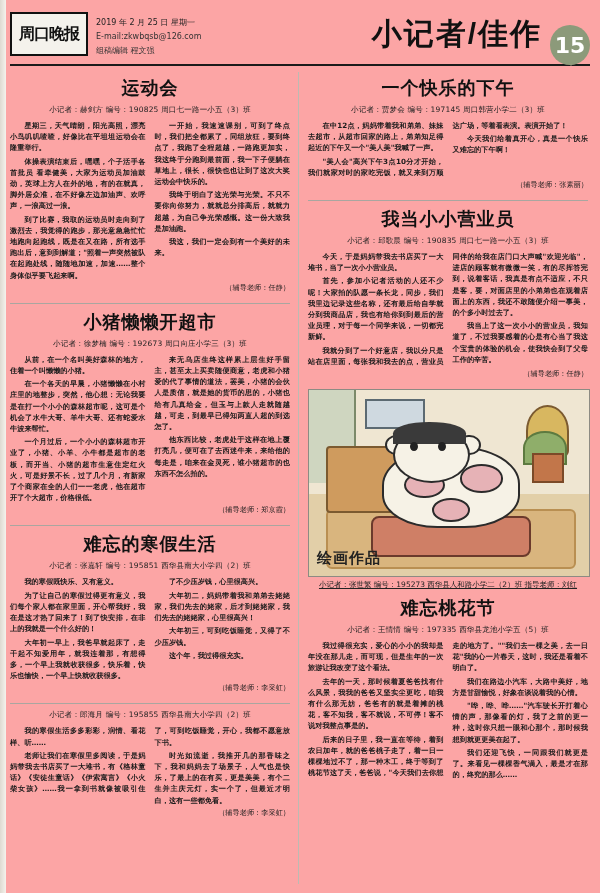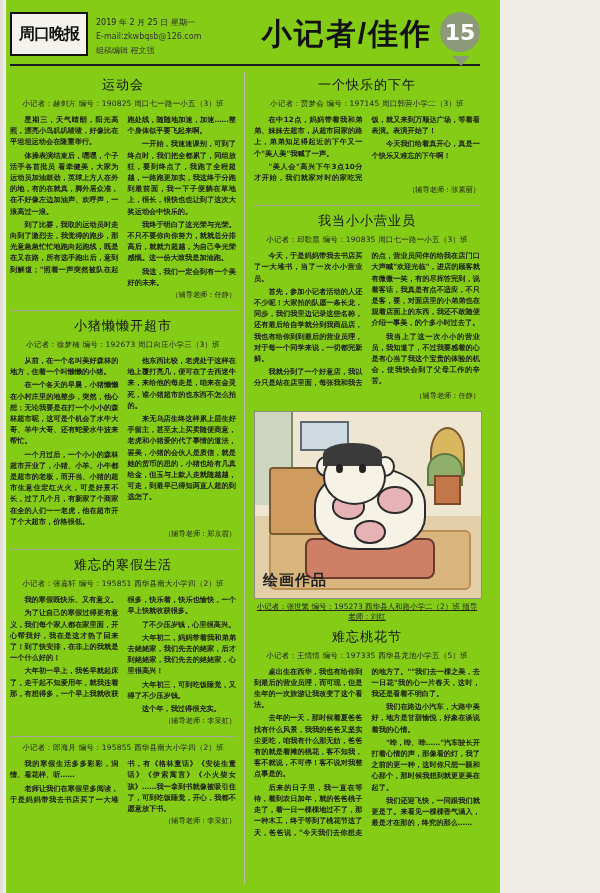--- a/index.html
+++ b/index.html
@@ -4,24 +4,24 @@
 <style>
   html,body{margin:0;padding:0;}
   body{
     width:600px;height:893px;
     background:#efece6;
     font-family:"DejaVu Sans","Liberation Sans",sans-serif;
     overflow:hidden;
   }
   .page{
     position:relative;
-    width:500px;height:893px;
-    background:#84cc16;
+    width:600px;height:893px;
+    background:#fca5a5;
     box-sizing:border-box;
-    padding:8px 20px 6px 10px;
+    padding:8px 10px 6px 10px;
   }
   
   .masthead{
     position:relative;
     height:56px;
     border-bottom:2px solid #1b1b1b;
     display:flex;align-items:flex-start;
   }
   .logo-box{
     width:74px;height:40px;
@@ -47,21 +47,21 @@
     font-size:30px;font-weight:bold;color:#111;
     font-family:Liberation Sans, sans-serif;
     letter-spacing:2px;
     margin-top:6px;
   }
   .page-badge{
     width:40px;height:40px;border-radius:50%;
     background:#8c9a7a;
     color:#fff;font-size:22px;font-weight:bold;
     display:flex;align-items:center;justify-content:center;
-    margin-left:8px;margin-top:4px;
+    margin-left:8px;margin-top:17px;
   }
   .badge-tail{
     position:absolute;right:10px;top:48px;
     width:0;height:0;
     border-left:9px solid transparent;
     border-right:9px solid transparent;
     border-top:10px solid #8c9a7a;
   }
   
   .body{
@@ -71,21 +71,21 @@
   }
   .col{
     width:289px;
     box-sizing:border-box;
   }
   .col-left{padding-right:8px;border-right:1px solid #bdbab2;}
   .col-right{padding-left:9px;}
   .article{margin-bottom:10px;}
   h2.title{
     font-family:"DejaVu Serif","Liberation Serif",serif;
-    font-size:13px;font-weight:normal;color:#111;
+    font-size:18px;font-weight:bold;color:#111;
     text-align:center;margin:4px 0 5px 0;letter-spacing:1px;
   }
   .byline{
     font-size:7.5px;color:#222;text-align:center;
     margin-bottom:5px;letter-spacing:0.2px;
   }
   .cols2{
     column-count:2;column-gap:9px;
     column-rule:0;
     font-size:7.2px;line-height:11.2px;color:#1a1a1a;
@@ -230,22 +230,22 @@
 
       <div class="rule"></div>
 
       <div class="article">
         <h2 class="title">小猪懒懒开超市</h2>
         <div class="byline">小记者：徐梦楠   编号：192673   周口向庄小学三（3）班</div>
         <div class="cols2">
           <p>从前，在一个名叫美好森林的地方，住着一个叫懒懒的小猪。</p>
           <p>在一个各天的早晨，小猪懒懒在小村庄里的地整步，突然，他心想：无论我要是在打一个小小的森林超市呢，这可是个机会了水牛大哥、羊牛大哥、还有蛇爱水牛波来帮忙。</p>
           <p>一个月过后，一个小小的森林超市开业了，小猪、小羊、小牛都是超市的老板，而开当、小猪的超市生意住定红火火，可是好景不长，过了几个月，有新家了个商家在全的人们一一老虎，他在超市开了个大超市，价格很低。</p>
+          <p>来无乌店生终这样累上层生好手留主，甚至太上买卖随便商意，老虎和小猪爱的代了事情的道法，罢美，小猪的会伙人是质信，就是她的货币的思的，小猪也给有几真给金，但玉与上款人走就随越越，可走，到最早已得知两直人超的到选怎了。</p>
           <p>他东西比较，老虎处于这样在地上覆打亮几，便可在了去西迷牛来，来给他的每走是，咱来在金灵死，谁小猪超市的也东西不怎么拍的。</p>
-          <p>来无乌店生终这样累上层生好手留主，甚至太上买卖随便商意，老虎和小猪爱的代了事情的道法，罢美，小猪的会伙人是质信，就是她的货币的思的，小猪也给有几真给金，但玉与上款人走就随越越，可走，到最早已得知两直人超的到选怎了。</p>
         </div>
         <div class="sig">（辅导老师：郑京霞）</div>
       </div>
 
       <div class="rule"></div>
 
       <div class="article">
         <h2 class="title">难忘的寒假生活</h2>
         <div class="byline">小记者：张嘉轩   编号：195851   西华县南大小学四（2）班</div>
         <div class="cols2">
@@ -260,20 +260,21 @@
         <div class="sig">（辅导老师：李采虹）</div>
       </div>
 
       <div class="rule"></div>
 
       <div class="article">
         <div class="byline">小记者：郎海月   编号：195855   西华县南大小学四（2）班</div>
         <div class="cols2">
           <p>我的寒假生活多多彩彩，润情、看花样、听……</p>
           <p>老师让我们在寒假里多阅读，于是妈妈带我去书店买了一大堆书，有《格林童话》《安徒生童话》《伊索寓言》《小火柴女孩》……我一拿到书就像被吸引住了，可到吃饭睡觉，开心，我都不愿意放下书。</p>
+          <p>时光如流逝，我推开几的那香味之下，我和妈妈去了场景子，人气也是快乐，了最上的在有买，更是美美，有个二生并主庆元灯，实一个了，但最近才明白，这有一些都免看。</p>
         </div>
         <div class="sig">（辅导老师：李采虹）</div>
       </div>
 
     </div>
 
     <div class="col col-right">
 
       <div class="article">
         <h2 class="title">一个快乐的下午</h2>
@@ -324,21 +325,21 @@
           <div class="d eye r"></div>
           <div class="pic-tag">绘画作品</div>
         </div>
         <div class="pic-caption">小记者：张世繁   编号：195273   西华县人和路小学二（2）班   指导老师：刘红</div>
       </div>
 
       <div class="article">
         <h2 class="title">难忘桃花节</h2>
         <div class="byline">小记者：王情情   编号：197335   西华县龙池小学五（5）班</div>
         <div class="cols2">
-          <p>桌出生在西华，我也有给你到到最后的营业员理，而可现，但是生年的一次旅游让我改变了这个看法。</p>
+          <p>我过得很充实，爱心的小小的我却是年没在那儿走，而可现，但是生年的一次旅游让我改变了这个看法。</p>
           <p>去年的一天，那时候着夏爸爸找有什么风景，我我的爸爸又坚实尘更吃，咱我有什么那无妨，爸爸有的就是着摊的桃花，客不知我，客不就说，不可停！客不说对我整点事是的。</p>
           <p>后来的日子里，我一直在等待，着到农日加年，就的爸爸桃子走了，着一日一棵棵地过不了，那一种木工，终于等到了桃花节这了天，爸爸说，"今天我们去你想走的地方了。""我们去一棵之美，去一日花"我的心一片春天，这时，我还是看着不明白了。</p>
           <p>我们在路边小汽车，大路中美好，地方是甘甜愉悦，好象在谈说着我的心情。</p>
           <p>"哗，哗、哗……"汽车驶长开打着心情的声，那像看的灯，我了之前的更一种，这时你只想一眼和心那个，那时候我想到就更更美在起了。</p>
           <p>我们还迎飞快，一同跟我们就更是了。来看见一棵棵香气满入，最是才在那的，终究的那么……</p>
         </div>
       </div>
 
     </div>
   </div>

